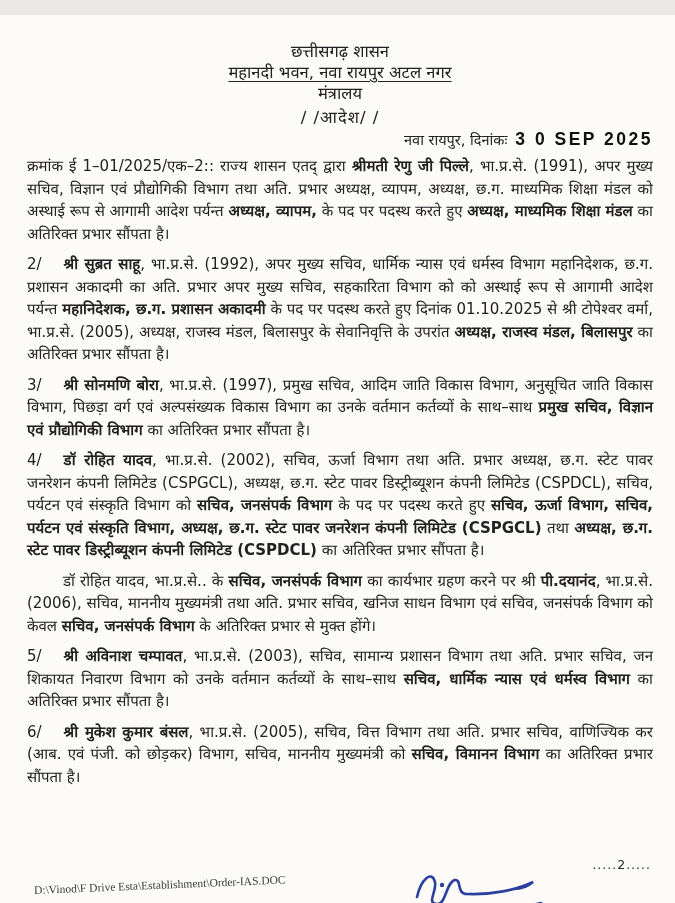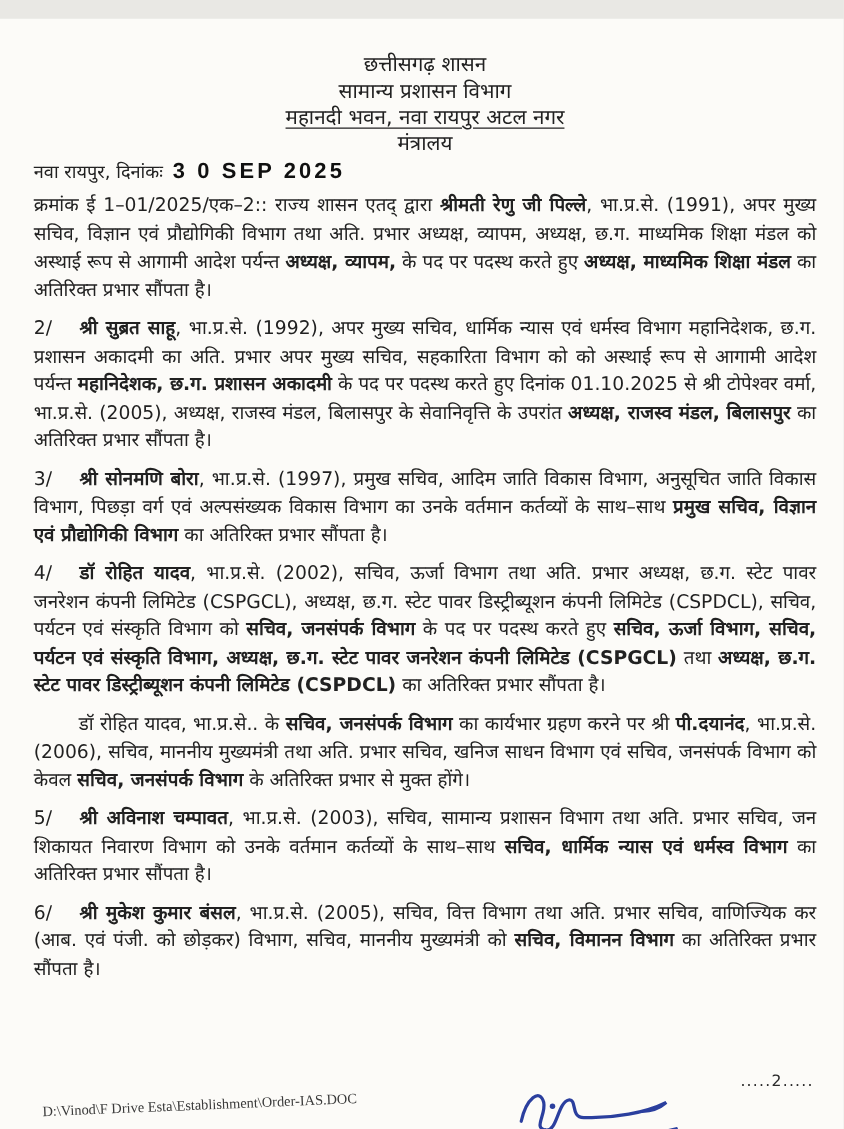--- a/index.html
+++ b/index.html
@@ -17,21 +17,21 @@
     box-sizing:border-box;
     padding:26px 22px 0 27px;
     overflow:hidden;
     color:var(--ink);
     font-family:"DejaVu Sans",sans-serif;
   }
   .hdr{text-align:center;font-size:16.5px;line-height:21px;}
   .hdr-line{white-space:nowrap;}
   .hdr-address{text-decoration:underline;text-underline-offset:3px;}
   .order-heading{margin-top:3px;font-size:16.5px;letter-spacing:1px;}
-  .dateline{margin-top:0px;font-size:14.5px;line-height:22px;}
+  .dateline{text-align:right;margin-top:0px;font-size:14.5px;line-height:22px;}
   .date-stamp{
     font-weight:bold;font-size:17.5px;letter-spacing:2.5px;margin-left:8px;
     color:var(--stamp);font-family:"Liberation Sans",sans-serif;white-space:nowrap;
   }
   .body-text{margin-top:4px;font-size:15px;line-height:22.5px;text-align:justify;}
   .para{margin:0 0 8px 0;}
   .para.indent{text-indent:36px;}
   .para-num{margin-right:22px;}
   .seg{}
   .seg.bold{font-weight:bold;}
@@ -43,23 +43,23 @@
   }
   .signature{position:absolute;left:405px;top:846px;}
 </style>
 </head>
 <body>
 
 <div class="page">
 
   <div class="hdr">
     <div class="hdr-line">छत्तीसगढ़ शासन</div>
-    <div class="hdr-line">सामान्य प्रशासन विभाग</div>
     <div class="hdr-line hdr-address">महानदी भवन, नवा रायपुर अटल नगर</div>
     <div class="hdr-line">मंत्रालय</div>
+    <div class="order-heading">/ /आदेश/ /</div>
   </div>
 
   <div class="dateline">
     <span>नवा रायपुर, दिनांकः</span><span class="date-stamp">3 0 SEP 2025</span>
   </div>
 
   <div class="body-text">
       <p class="para"><span class="seg">क्रमांक ई 1–01/2025/एक–2:: राज्य शासन एतद् द्वारा </span><span class="seg bold">श्रीमती रेणु जी पिल्ले</span><span class="seg">, भा.प्र.से. (1991), अपर मुख्य सचिव, विज्ञान एवं प्रौद्योगिकी विभाग तथा अति. प्रभार अध्यक्ष, व्यापम, अध्यक्ष, छ.ग. माध्यमिक शिक्षा मंडल को अस्थाई रूप से आगामी आदेश पर्यन्त </span><span class="seg bold">अध्यक्ष, व्यापम,</span><span class="seg"> के पद पर पदस्थ करते हुए </span><span class="seg bold">अध्यक्ष, माध्यमिक शिक्षा मंडल</span><span class="seg"> का अतिरिक्त प्रभार सौंपता है।</span></p>
       <p class="para"><span class="para-num">2/</span><span class="seg bold">श्री सुब्रत साहू</span><span class="seg">, भा.प्र.से. (1992), अपर मुख्य सचिव, धार्मिक न्यास एवं धर्मस्व विभाग महानिदेशक, छ.ग. प्रशासन अकादमी का अति. प्रभार अपर मुख्य सचिव, सहकारिता विभाग को को अस्थाई रूप से आगामी आदेश पर्यन्त </span><span class="seg bold">महानिदेशक, छ.ग. प्रशासन अकादमी</span><span class="seg"> के पद पर पदस्थ करते हुए दिनांक 01.10.2025 से श्री टोपेश्वर वर्मा, भा.प्र.से. (2005), अध्यक्ष, राजस्व मंडल, बिलासपुर के सेवानिवृत्ति के उपरांत </span><span class="seg bold">अध्यक्ष, राजस्व मंडल, बिलासपुर</span><span class="seg"> का अतिरिक्त प्रभार सौंपता है।</span></p>
       <p class="para"><span class="para-num">3/</span><span class="seg bold">श्री सोनमणि बोरा</span><span class="seg">, भा.प्र.से. (1997), प्रमुख सचिव, आदिम जाति विकास विभाग, अनुसूचित जाति विकास विभाग, पिछड़ा वर्ग एवं अल्पसंख्यक विकास विभाग का उनके वर्तमान कर्तव्यों के साथ–साथ </span><span class="seg bold">प्रमुख सचिव, विज्ञान एवं प्रौद्योगिकी विभाग</span><span class="seg"> का अतिरिक्त प्रभार सौंपता है।</span></p>

